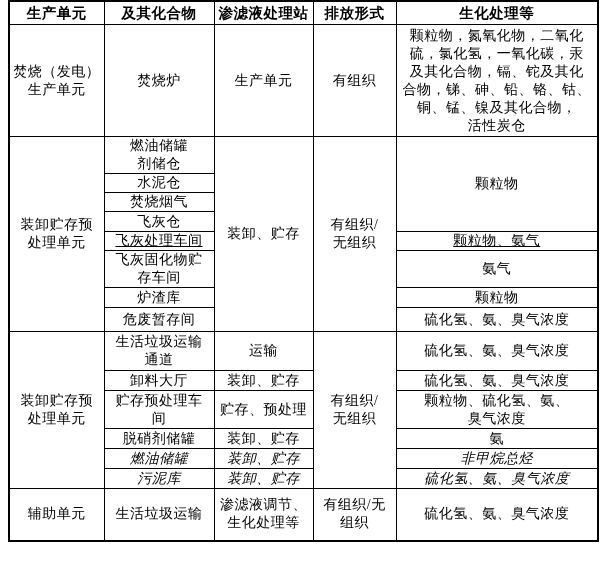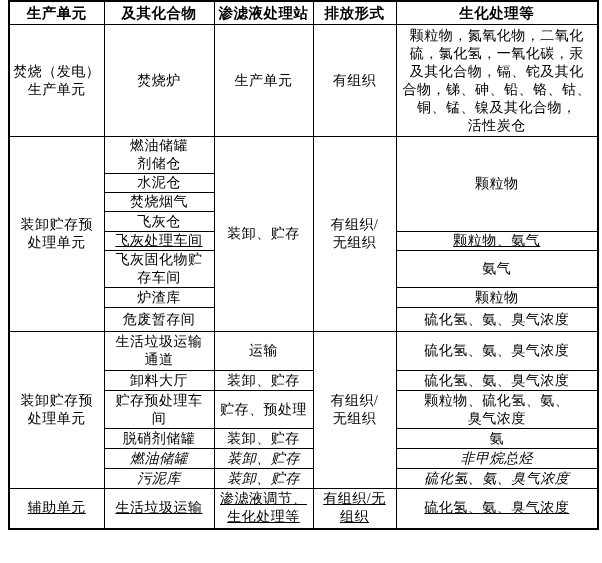--- a/index.html
+++ b/index.html
@@ -153,21 +153,21 @@
         <tr style="height: 20px; font-style: italic;">
           <td>燃油储罐</td>
           <td>装卸、贮存</td>
           <td>非甲烷总烃</td>
         </tr>
         <tr style="height: 20px; font-style: italic;">
           <td>污泥库</td>
           <td>装卸、贮存</td>
           <td>硫化氢、氨、臭气浓度</td>
         </tr>
-        <tr style="height: 40px; text-decoration: underline;">
+        <tr style="height: 52px;">
           <td>辅助单元</td>
           <td>生活垃圾运输</td>
           <td>渗滤液调节、
 生化处理等</td>
           <td>有组织/无
 组织</td>
           <td>硫化氢、氨、臭气浓度</td>
         </tr>
       </tbody>
   </table>

